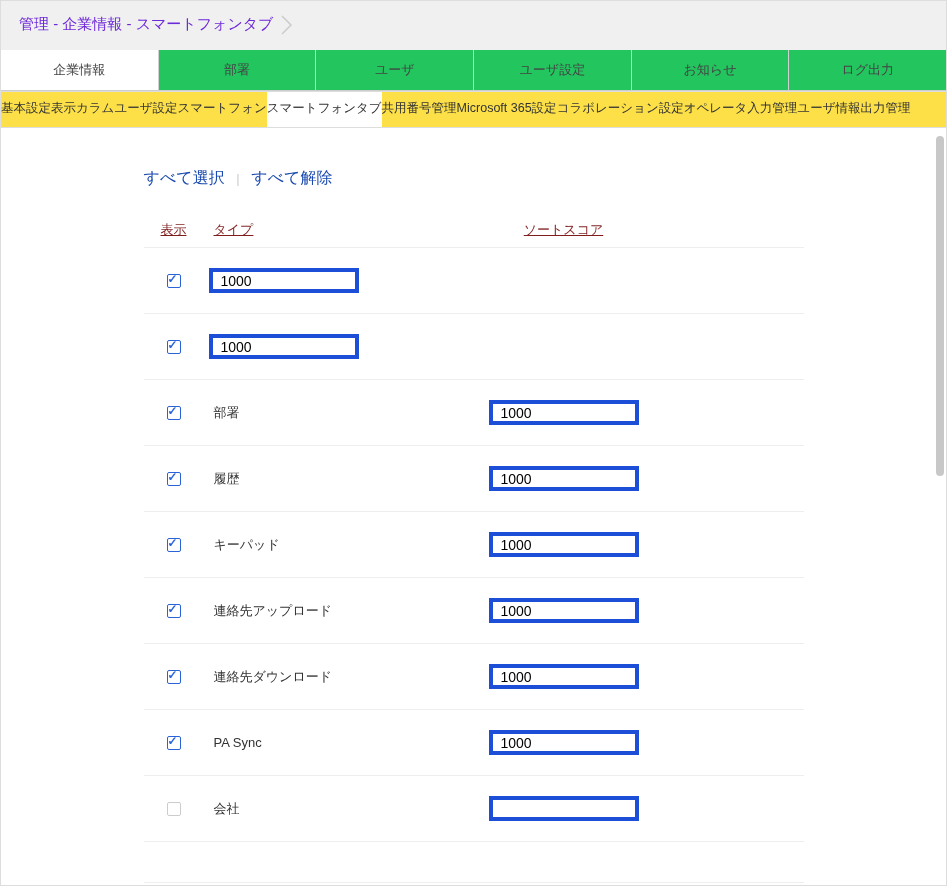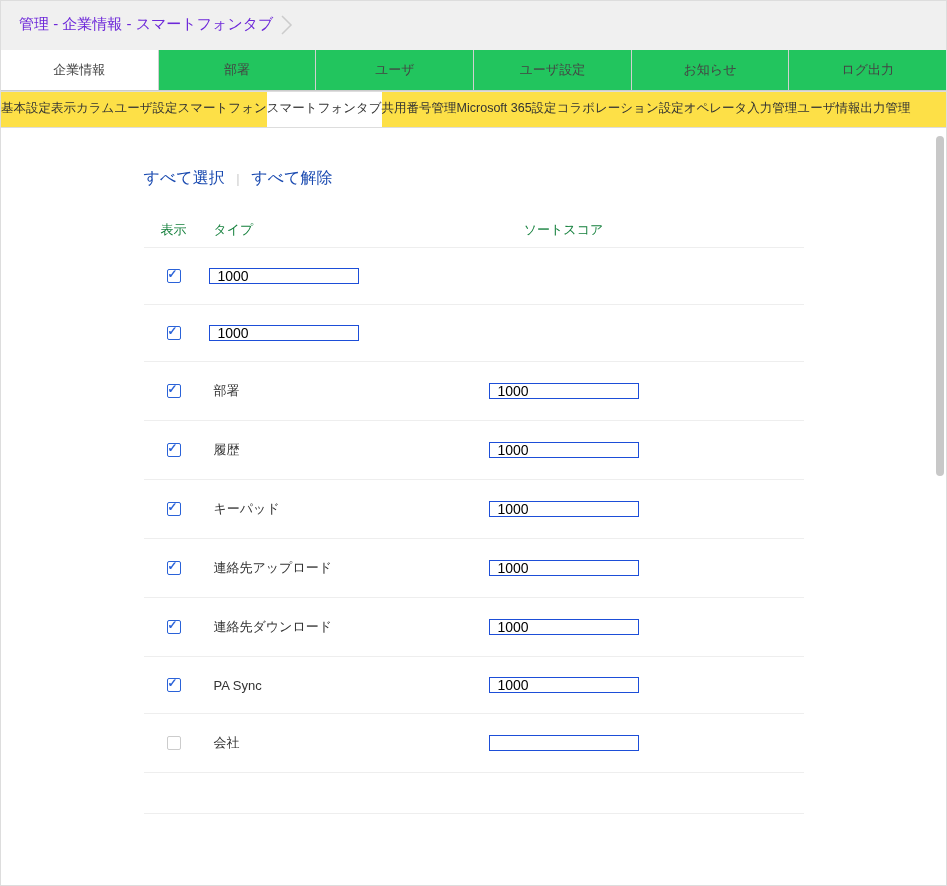--- a/index.html
+++ b/index.html
@@ -18,36 +18,36 @@
 .tab-secondary { padding: 8px 0; color: #333; cursor: pointer; }
 .tab-secondary.active { background: #fff; border-bottom: 2px solid #fff; }
 
 .content-wrap { position: relative; height: calc(886px - 120px); overflow-y: auto; }
 .content-inner { padding: 40px 60px 20px; max-width: 780px; margin: 0 auto; }
 
 .actions-row { margin-left: 0; margin-bottom: 24px; }
 .link-action { color: #1a4ab0; cursor: pointer; font-size: 16px; font-family: Liberation Serif, serif; }
 .link-sep { color: #ccc; margin: 0 8px; }
 
-.table-head { display: flex; align-items: center; color: #15803d; font-size: 13px; padding: 8px 0; }
+.table-head { display: flex; align-items: center; color: #7f1d1d; font-size: 13px; padding: 8px 0; text-decoration: underline; }
 .col-show { width: 60px; text-align: center; }
 .col-type { width: 280px; padding-left: 10px; }
 .col-score { width: 160px; text-align: center; }
 
 .row { display: flex; align-items: center; padding: 20px 0; border-top: 1px solid #eee; }
 .row:last-child { border-bottom: 1px solid #eee; }
 
 .checkbox { width: 14px; height: 14px; border: 1.5px solid #2a62d8; border-radius: 2px; margin: 0 auto; position: relative; cursor: pointer; }
 .checkbox.checked::after { content: "✓"; position: absolute; top: -3px; left: 0px; color: #2a62d8; font-size: 12px; font-weight: bold; }
 .checkbox.unchecked { border-color: #ccc; }
 
 .type-label { display: flex; align-items: center; gap: 6px; padding-left: 10px; }
 .help-icon { display: inline-flex; width: 16px; height: 16px; border-radius: 50%; background: #1a4ab0; color: #fff; align-items: center; justify-content: center; font-size: 11px; font-weight: bold; cursor: pointer; }
 
-.score-input { width: 150px; height: 16px; border: 1px solid #1d4ed8; padding: 0 8px; font-size: 14px; }
+.score-input { width: 150px; height: 25px; border: 4px solid #1d4ed8; padding: 0 8px; font-size: 14px; }
 
 .scrollbar-fake { position: absolute; right: 2px; top: 8px; width: 8px; height: 340px; background: #c8c8c8; border-radius: 4px; }
 </style>
 </head>
 <body>
 
 <div class="header-bar">
   <div class="breadcrumb">
     <span>管理 - 企業情報 - スマートフォンタブ</span>
     <span class="breadcrumb-arrow">

